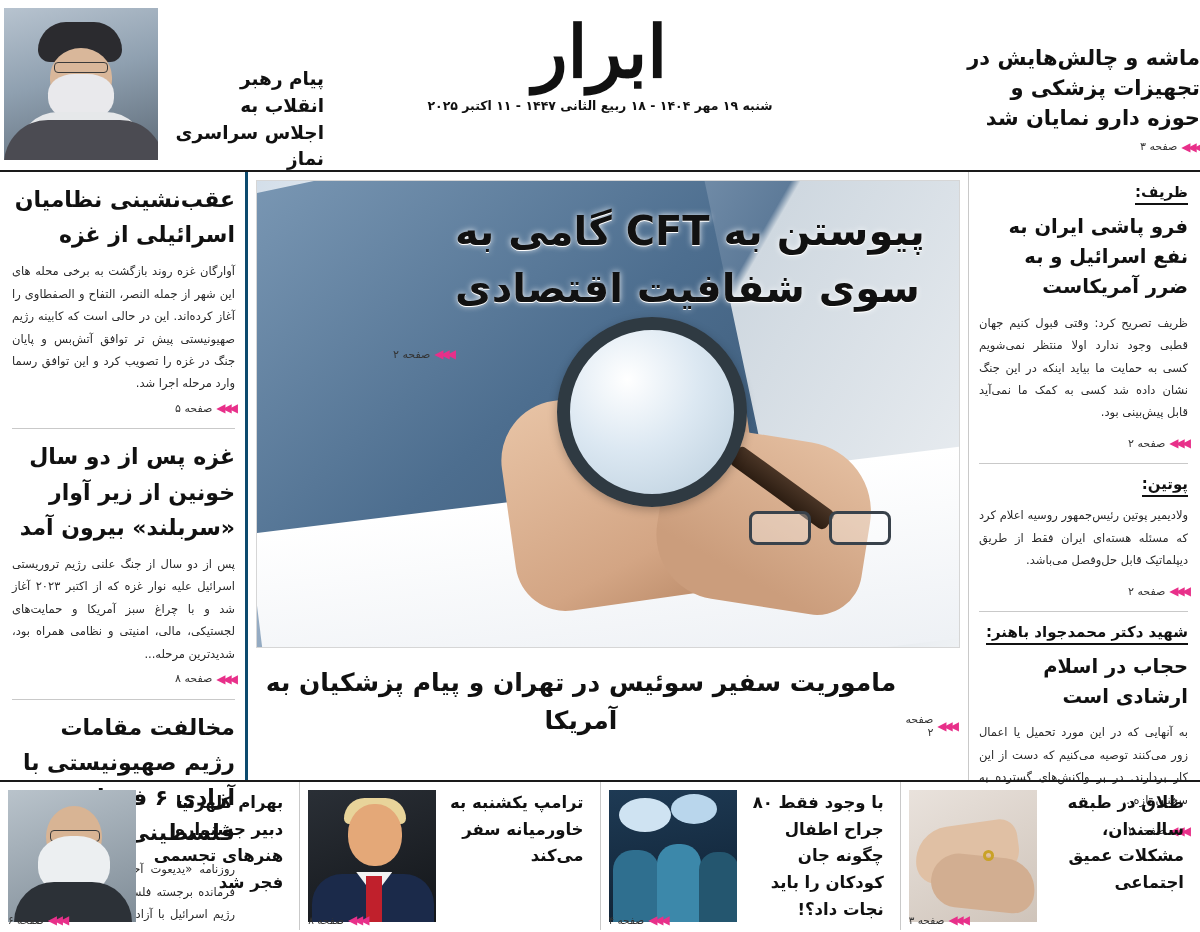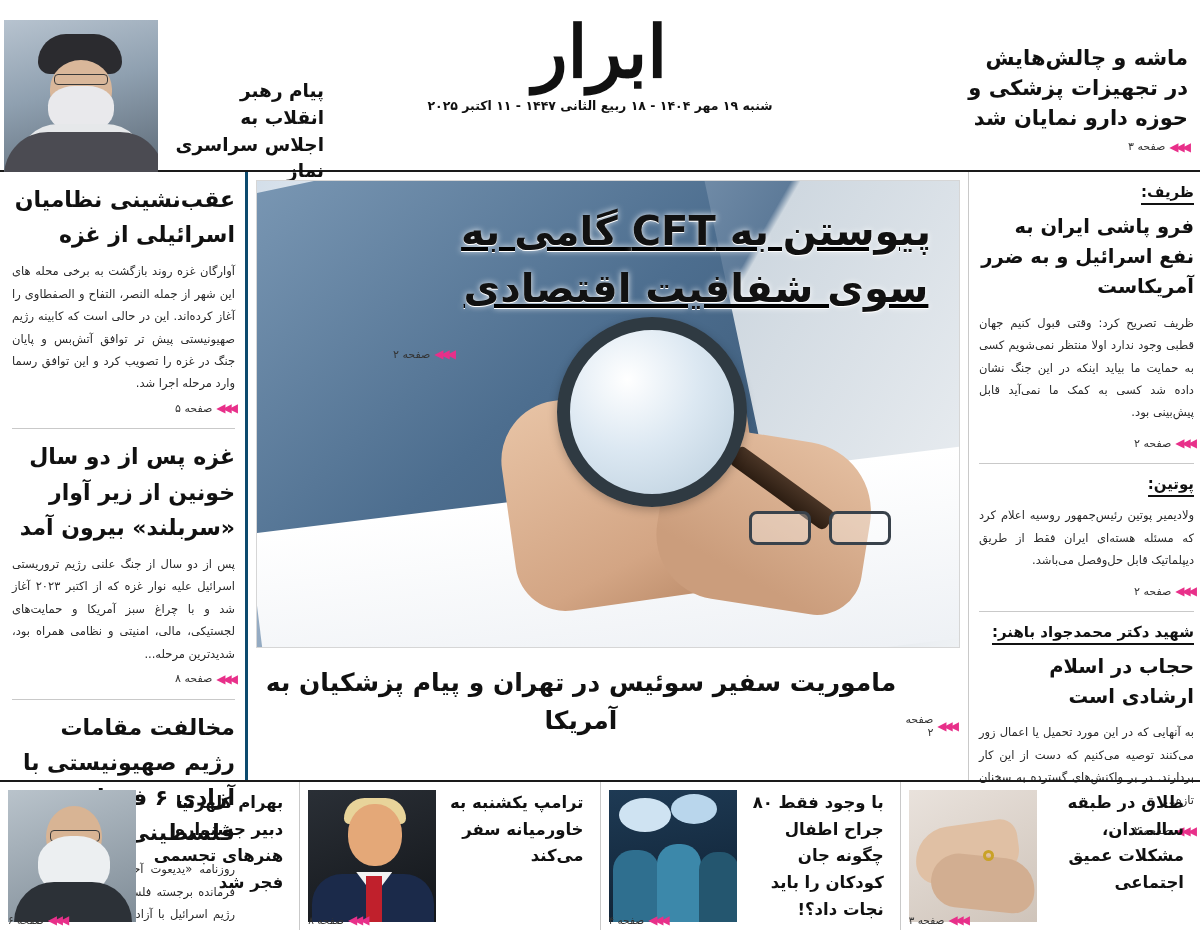--- a/index.html
+++ b/index.html
@@ -19,21 +19,21 @@
   
   .masthead {
     position: relative;
     height: 172px;
     border-bottom: 2px solid #1a1a1a;
   }
   .masthead-left {
     position: absolute;
     right: 0; top: 44px;
     width: 246px;
-    padding: 0 12px 0 8px;
+    padding: 0 0 0 8px;
     text-align: right;
   }
   .masthead-left .hl {
     font-size: 21px;
     font-weight: bold;
     line-height: 1.42;
     color: #111;
     letter-spacing: -0.2px;
   }
   .pageref {
@@ -72,21 +72,21 @@
     letter-spacing: 0.5px;
   }
   .logo-date {
     font-size: 12.5px;
     font-weight: bold;
     color: #111;
     margin-top: 7px;
   }
   .masthead-right {
     position: absolute;
-    left: 0; top: 12px;
+    left: 0; top: 0;
     width: 332px;
     height: 170px;
     display: flex;
     flex-direction: row-reverse;
     align-items: flex-start;
     gap: 9px;
   }
   .leader-text {
     width: 168px;
     text-align: right;
@@ -151,21 +151,21 @@
 
   
   .body-grid {
     position: relative;
     display: flex;
     flex-direction: row;
     height: 608px;
   }
   .col-right {
     width: 232px;
-    padding: 10px 6px 0 10px;
+    padding: 10px 12px 0 10px;
     border-left: 1px solid #c9c9c9;
   }
   .col-center {
     width: 720px;
     padding: 8px 8px 0 8px;
   }
   .col-left {
     width: 244px;
     padding: 10px 10px 0 8px;
     border-right: 3px solid #0c4a6e;
@@ -281,23 +281,22 @@
     background: rgba(255,255,255,.35);
   }
   .lp-glasses i:nth-child(1) { left: 0; }
   .lp-glasses i:nth-child(2) { left: 80px; }
 
   .lead-title-box {
     position: absolute;
     right: 14px;
     top: 12px;
     width: 500px;
-    text-align: center;
+    text-align: left;
     padding: 10px 8px 12px 10px;
-    text-decoration: underline;
   }
   .lead-title {
     font-size: 40px;
     font-weight: bold;
     color: #111;
     line-height: 1.42;
     text-shadow: 0 1px 0 #fff, 0 0 6px rgba(255,255,255,.9);
   }
   .lead-pageref {
     position: absolute;

